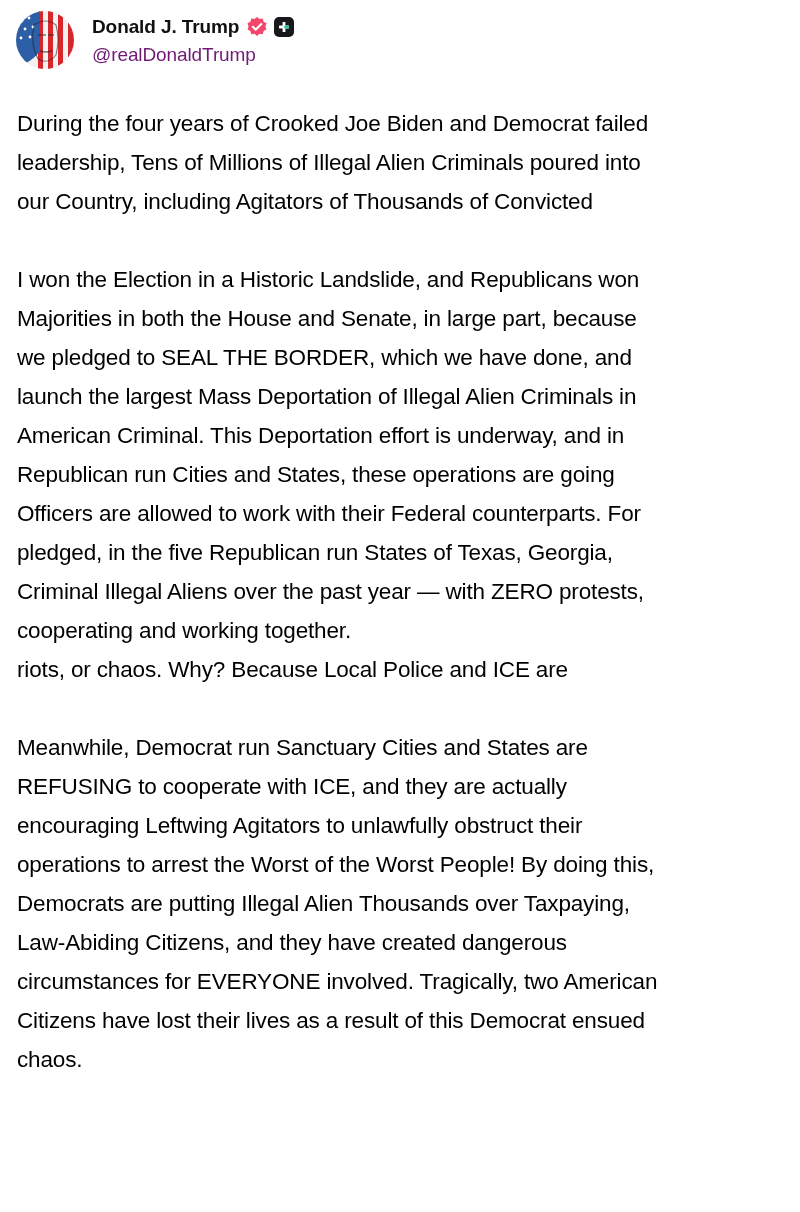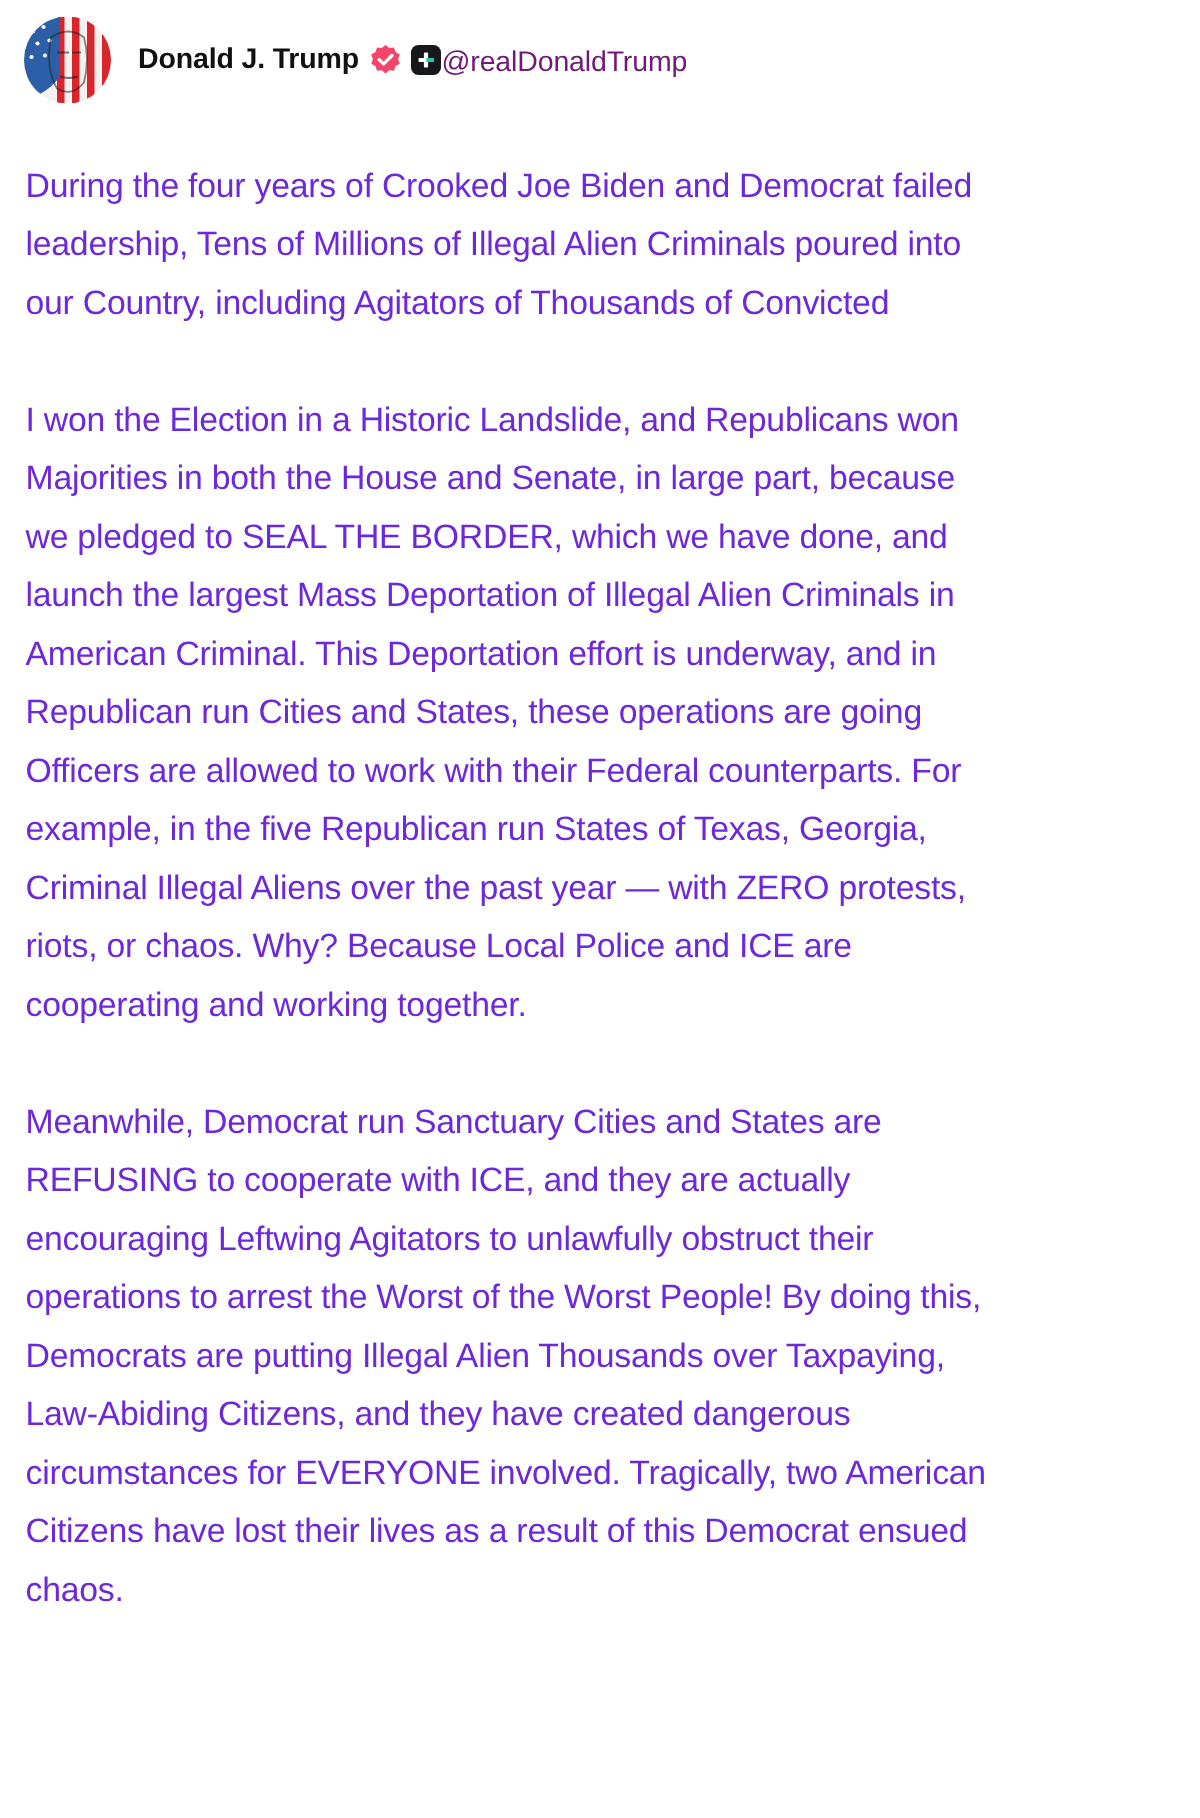--- a/index.html
+++ b/index.html
@@ -28,20 +28,21 @@
       border-radius: 50%;
       overflow: hidden;
       flex: 0 0 58px;
       position: relative;
       background: #f2f2f2;
     }
     .avatar svg { display: block; }
     .names {
       margin-left: 18px;
       display: flex;
+      flex-direction: column;
       justify-content: space-between;
     }
     .name-row {
       display: flex;
       align-items: center;
       height: 26px;
     }
     .display-name {
       font-weight: 700;
       font-size: 19px;
@@ -75,21 +76,21 @@
       left: 17px;
       top: 104px;
       width: 780px;
     }
     .para { margin-bottom: 39px; }
     .line {
       font-size: 22.5px;
       line-height: 39px;
       height: 39px;
       white-space: nowrap;
-      color: #6d28d9;
+      color: #000000;
       letter-spacing: -0.15px;
     }
   </style>
 </head>
 <body>
 
 <div class="header">
   <div class="avatar">
     <svg width="58" height="58" viewBox="0 0 58 58">
       <rect x="0" y="0" width="58" height="58" fill="#f4f1ee"></rect>
@@ -140,24 +141,24 @@
     <div class="line">our Country, including Agitators of Thousands of Convicted</div>
   </div>
   <div class="para">
     <div class="line">I won the Election in a Historic Landslide, and Republicans won</div>
     <div class="line">Majorities in both the House and Senate, in large part, because</div>
     <div class="line">we pledged to SEAL THE BORDER, which we have done, and</div>
     <div class="line">launch the largest Mass Deportation of Illegal Alien Criminals in</div>
     <div class="line">American Criminal. This Deportation effort is underway, and in</div>
     <div class="line">Republican run Cities and States, these operations are going</div>
     <div class="line">Officers are allowed to work with their Federal counterparts. For</div>
-    <div class="line">example, in the five Republican run States of Texas, Georgia,</div>
+    <div class="line">pledged, in the five Republican run States of Texas, Georgia,</div>
     <div class="line">Criminal Illegal Aliens over the past year — with ZERO protests,</div>
+    <div class="line">cooperating and working together.</div>
     <div class="line">riots, or chaos. Why? Because Local Police and ICE are</div>
-    <div class="line">cooperating and working together.</div>
   </div>
   <div class="para">
     <div class="line">Meanwhile, Democrat run Sanctuary Cities and States are</div>
     <div class="line">REFUSING to cooperate with ICE, and they are actually</div>
     <div class="line">encouraging Leftwing Agitators to unlawfully obstruct their</div>
     <div class="line">operations to arrest the Worst of the Worst People! By doing this,</div>
     <div class="line">Democrats are putting Illegal Alien Thousands over Taxpaying,</div>
     <div class="line">Law-Abiding Citizens, and they have created dangerous</div>
     <div class="line">circumstances for EVERYONE involved. Tragically, two American</div>
     <div class="line">Citizens have lost their lives as a result of this Democrat ensued</div>

